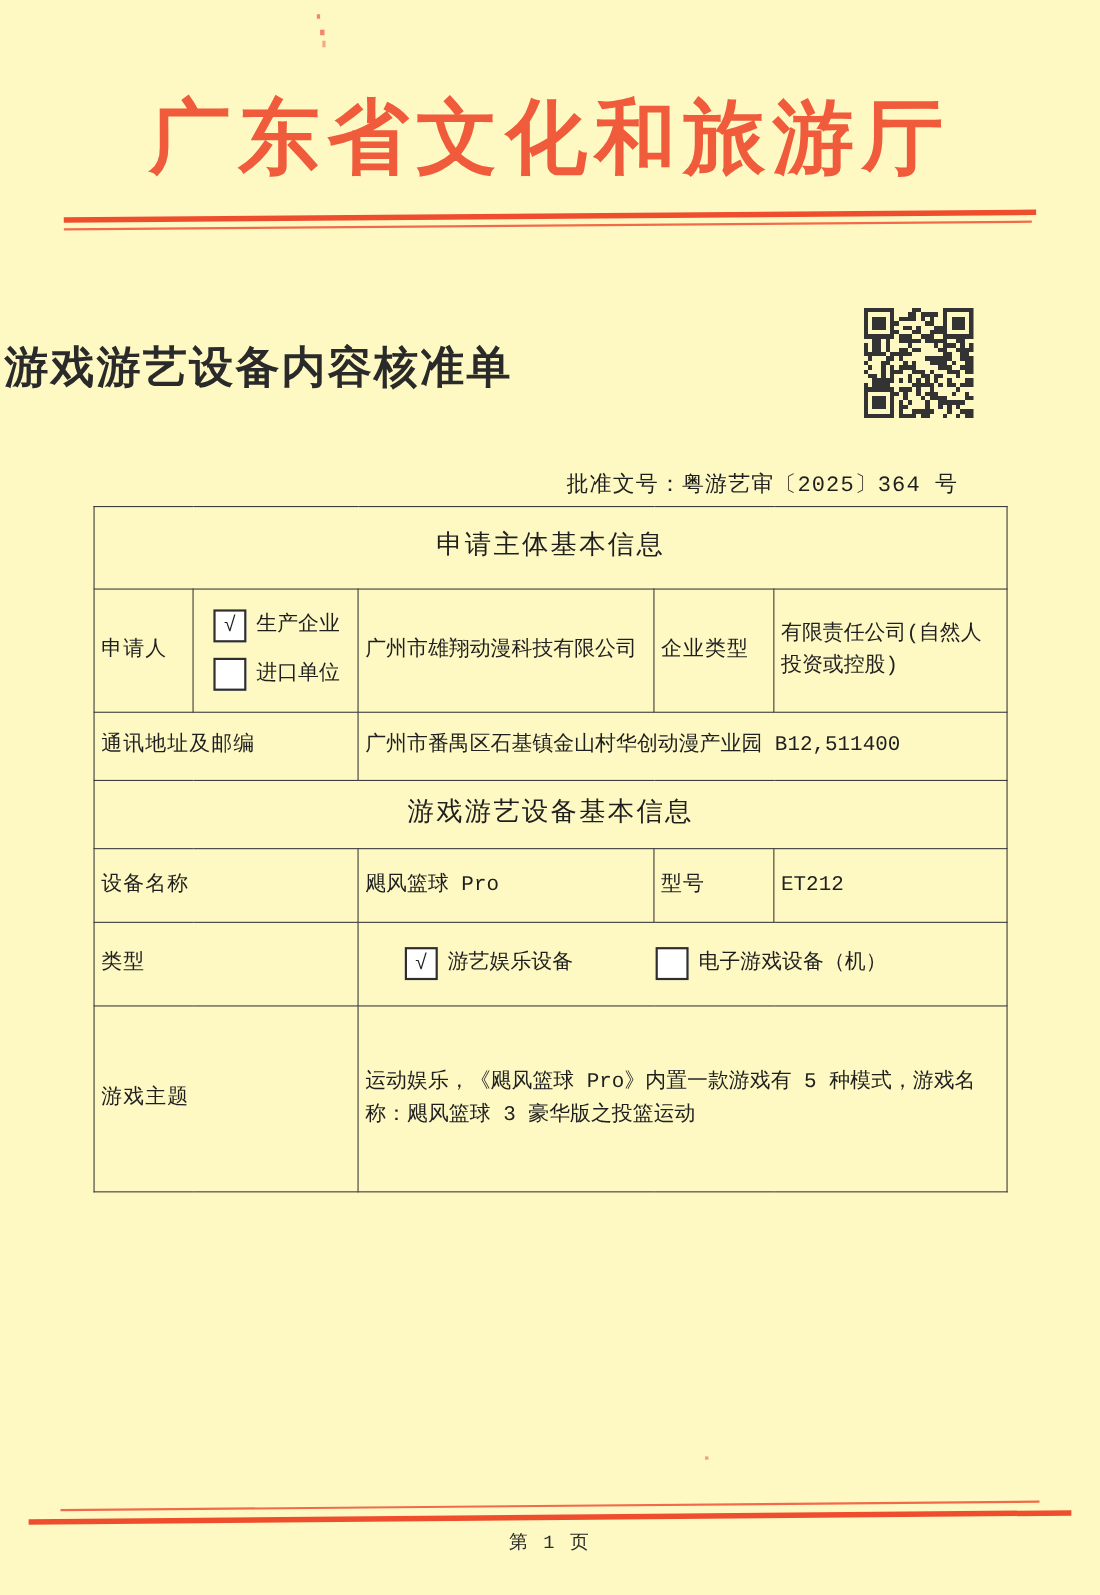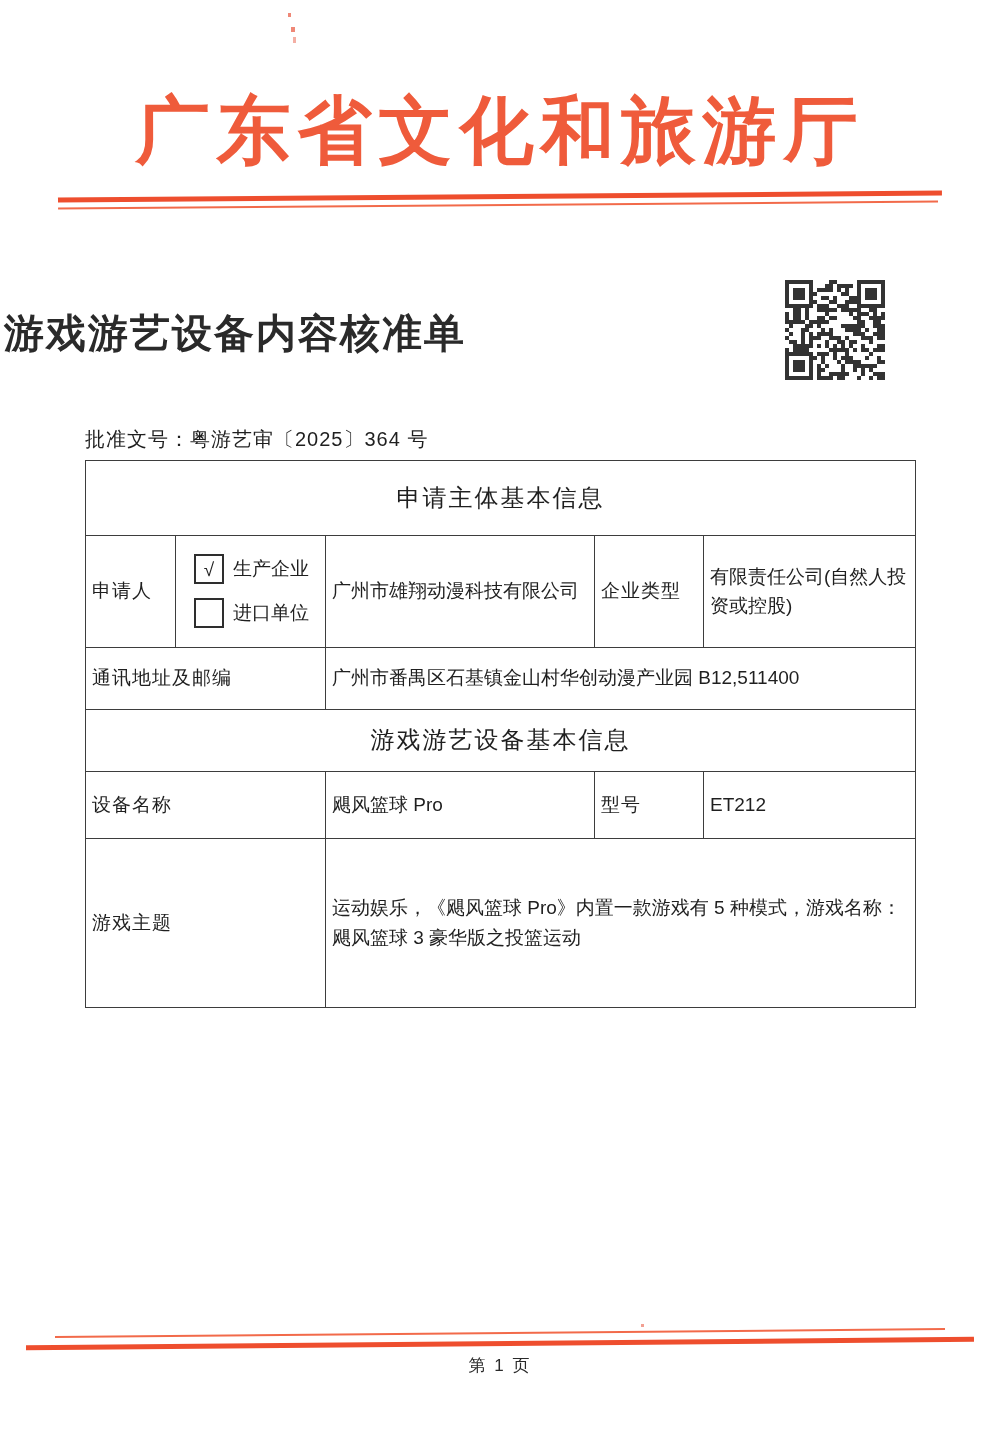--- a/index.html
+++ b/index.html
@@ -1,21 +1,21 @@
 <!DOCTYPE html>
 <html><head>
 <meta charset="utf-8">
 <style>
   html,body{margin:0;padding:0;background:#e8e8e8;}
   .page{
     position:relative;
     width:1000px;height:1450px;
     margin:0 auto;
-    background:#ffffff;
-    font-family:Liberation Sans, sans-serif;
+    background:#fef9c3;
+    font-family:Liberation Mono, monospace;
     color:#1f1f1f;
     overflow:hidden;
   }
   
   .letterhead{
     margin:85px 70px 0;
     text-align:center;
     font-size:74px;
     font-weight:bold;
     letter-spacing:7px;
@@ -32,21 +32,21 @@
     margin:4px;padding-top:28px;
     font-size:40px;font-weight:bold;
     letter-spacing:2px;
     color:#2a2a2a;
   }
   .qr{position:absolute;top:2px;right:115px;width:100px;height:100px;}
   .qr svg{display:block;width:100px;height:100px;shape-rendering:crispEdges;}
   
   .approval{
     margin:36px 85px 7px;
-    text-align:left;
+    text-align:right;
     padding-right:44px;
     font-size:20px;
     letter-spacing:1px;
   }
   
   table.form{
     margin:0 85px;
     width:830px;
     border-collapse:collapse;
     table-layout:fixed;
@@ -70,21 +70,21 @@
     font-size:19px;line-height:1;
     flex:0 0 auto;
     background:#fff;
   }
   .opt{display:flex;align-items:center;gap:9px;}
   .stack{display:flex;flex-direction:column;gap:14px;padding:6px 0 6px 12px;}
   .inline-opts{display:flex;align-items:center;padding-left:36px;}
   .inline-opts .opt.first{width:228px;}
   .theme-cell{line-height:2.0;padding:8px 14px 8px 9px;margin-left:45px;}
   
-  .footer{position:absolute;left:0;right:0;top:1332px;}
+  .footer{position:absolute;left:0;right:0;top:1368px;}
   .foot-thin{height:2px;background:#f26a4a;margin:0 55px;transform:rotate(-0.5deg);}
   .foot-thick{height:5px;background:#ee4e2e;margin:7px 26px 0;transform:rotate(-0.5deg);}
   .page-num{margin-top:8px;text-align:center;font-size:17px;letter-spacing:2px;color:#2a2a2a;}
   
   .speck{position:absolute;background:#e9604a;opacity:.75;}
   .s1{left:288px;top:13px;width:3px;height:4px;}
   .s2{left:291px;top:27px;width:4px;height:5px;}
   .s3{left:293px;top:37px;width:3px;height:6px;opacity:.5;}
   .s4{left:641px;top:1324px;width:3px;height:3px;opacity:.6;}
 </style>
@@ -497,20 +497,35 @@
       </tr>
 
       <tr>
         <td colspan="2" class="lbl" style="height:62px">设备名称</td>
         <td class="val">飓风篮球 Pro</td>
         <td class="lbl">型号</td>
         <td class="val">ET212</td>
       </tr>
 
 
+      <tr>
+        <td colspan="2" class="lbl" style="height:71px">类型</td>
+        <td colspan="3">
+          <div class="inline-opts">
+            <div class="opt first">
+              <span class="cb">√</span>
+              <span>游艺娱乐设备</span>
+            </div>
+            <div class="opt">
+              <span class="cb"></span>
+              <span>电子游戏设备（机）</span>
+            </div>
+          </div>
+        </td>
+      </tr>
 
       <tr>
         <td colspan="2" class="lbl" style="height:164px">游戏主题</td>
         <td colspan="3" class="val theme-cell">运动娱乐，《飓风篮球 Pro》内置一款游戏有 5 种模式，游戏名称：飓风篮球 3 豪华版之投篮运动</td>
       </tr>
     </tbody>
   </table>
 
   <div class="footer">
     <div class="foot-thin"></div>

